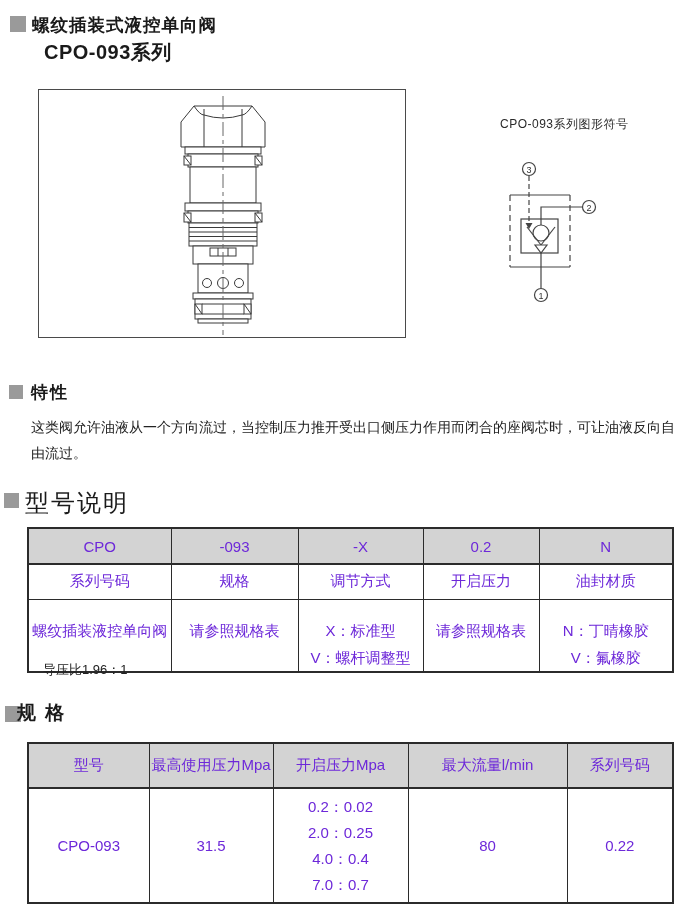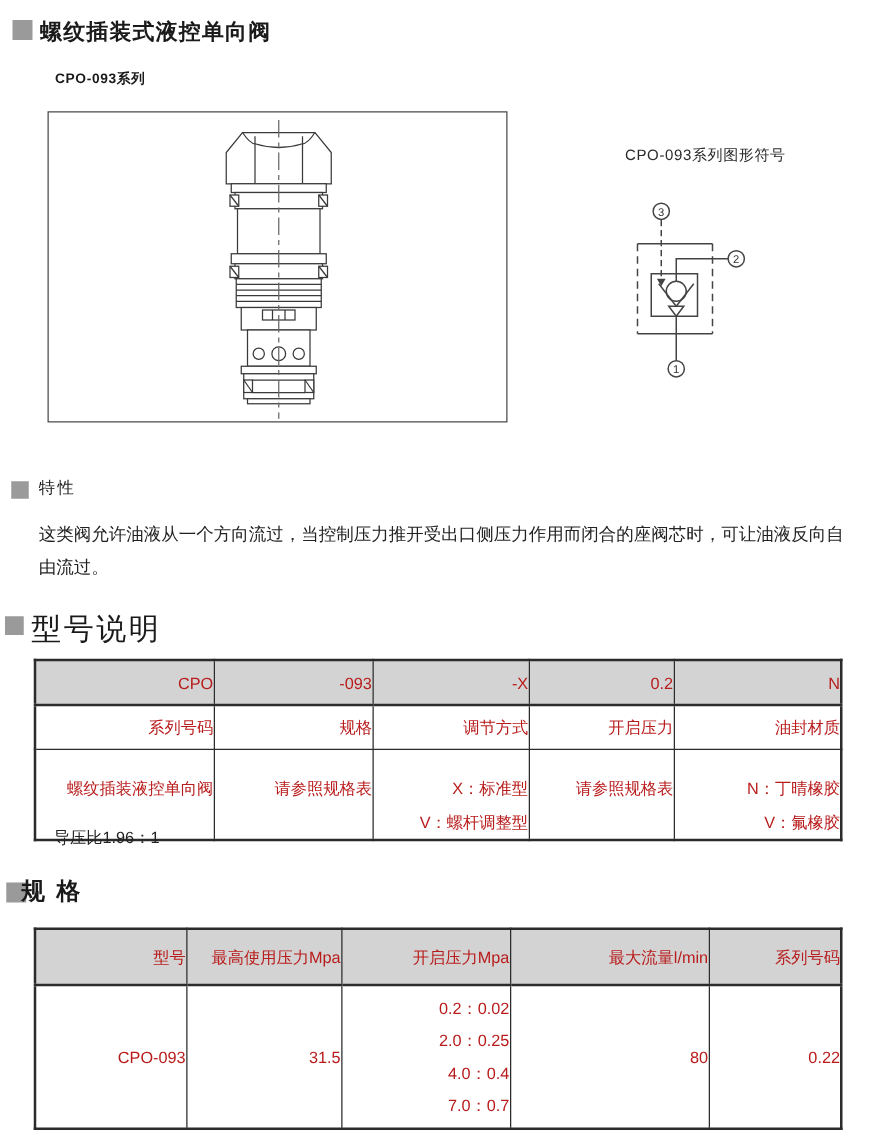--- a/index.html
+++ b/index.html
@@ -4,36 +4,36 @@
 <style>
   * { margin:0; padding:0; box-sizing:border-box; }
   html,body { background:#ffffff; }
   .page {
     position:relative; width:700px; height:912px; background:#ffffff;
     font-family:"Liberation Sans","DejaVu Sans",sans-serif; color:#1a1a1a;
     overflow:hidden;
   }
   .bullet { position:absolute; background:#9a9a9a; }
   .title-1 { position:absolute; left:32px; top:13px; font-size:17.5px; font-weight:bold; letter-spacing:1px; }
-  .title-2 { position:absolute; left:44px; top:39px; font-size:11px; font-weight:bold; letter-spacing:0.5px;margin-top:16px; }
+  .title-2 { position:absolute; left:44px; top:39px; font-size:20px; font-weight:bold; letter-spacing:0.5px; }
 
   .panel { position:absolute; left:38px; top:89px; width:368px; height:249px; border:1px solid #4a4a4a; background:#fff; }
 
   .symbol-caption { position:absolute; left:483px; top:116px; font-size:12px; color:#2a2a2a; letter-spacing:0.5px;margin-left:17px; }
   .symbol-svg { position:absolute; left:495px; top:145px; }
 
-  .h-feature { position:absolute; left:31px; top:381px; font-size:13px; font-weight:normal; letter-spacing:2px;text-align:right; }
+  .h-feature { position:absolute; left:31px; top:381px; font-size:17px; font-weight:bold; letter-spacing:2px;text-align:right; }
   .p-feature { position:absolute; left:31px; top:414px; width:656px; font-size:14px; line-height:26px; color:#222; }
 
   .h-model { position:absolute; left:25px; top:487px; font-size:24px; font-weight:normal; letter-spacing:2px; }
   .h-spec  { position:absolute; left:17px; top:700px; font-size:19px; font-weight:bold; letter-spacing:2px; }
 
   table { position:absolute; border-collapse:collapse; table-layout:fixed; background:#fff; }
-  th, td { border:1px solid #2b2b2b; text-align:right; vertical-align:middle;
-           font-weight:normal; font-size:13px; color:#b91c1c; padding:0; }
+  th, td { border:1px solid #2b2b2b; text-align:center; vertical-align:middle;
+           font-weight:normal; font-size:15px; color:#6d28d9; padding:0; }
   table { border:2px solid #2b2b2b; }
   thead th { background:#d3d3d3; border-bottom:2px solid #2b2b2b; }
   .t-model { left:27px; top:527px; width:645px; }
   .t-spec  { left:27px; top:742px; width:645px; }
   .r-h36 > * { height:36px; }
   .r-h35 > * { height:35px;margin-top:43px; }
   .r-h56 > * { height:56px; vertical-align:top; padding-top:17px; line-height:27px; }
   .r-h45 > * { height:45px; }
   .r-h115 > * { height:115px;margin-top:40px; }
   .pre { white-space:pre-line; }

